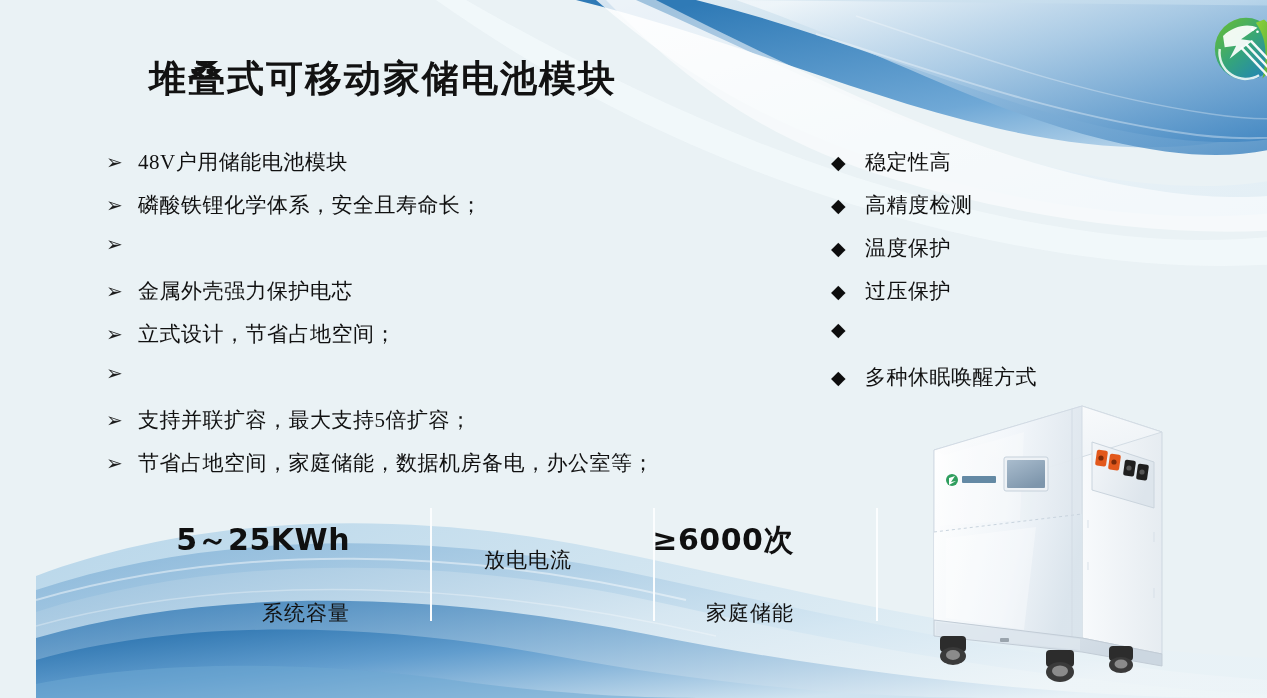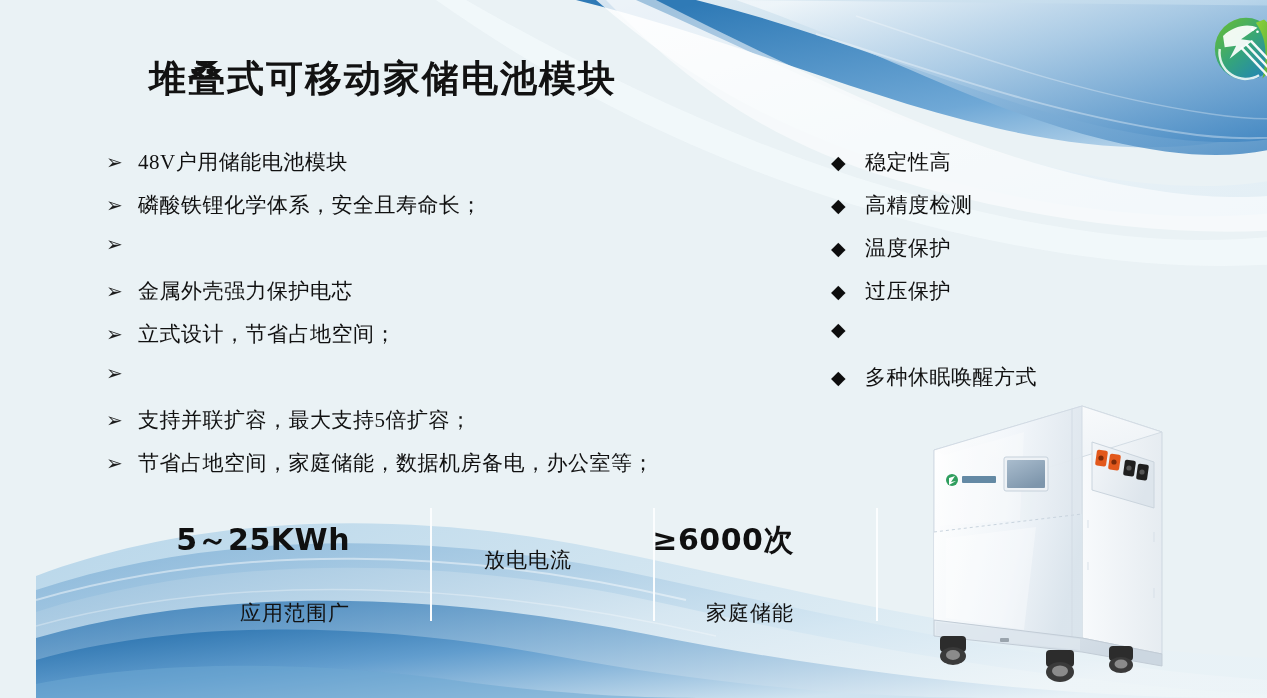--- a/index.html
+++ b/index.html
@@ -268,21 +268,21 @@
     </div>
     <div class="featr-row">
       <span class="featr-marker">◆</span>
       <span class="featr-text">多种休眠唤醒方式</span>
     </div>
   </div>
 
   <div class="stats">
     <div class="stat-cell">
       <div class="stat-value">5～25KWh</div>
-      <div class="stat-label">应用范围广</div>
+      <div class="stat-label">系统容量</div>
     </div>
     <div class="stat-cell">
       <div class="stat-label">放电电流</div>
     </div>
     <div class="stat-cell">
       <div class="stat-value">≥6000次</div>
       <div class="stat-label">家庭储能</div>
     </div>
     <div class="stat-divider div1"></div>
     <div class="stat-divider div2"></div>

